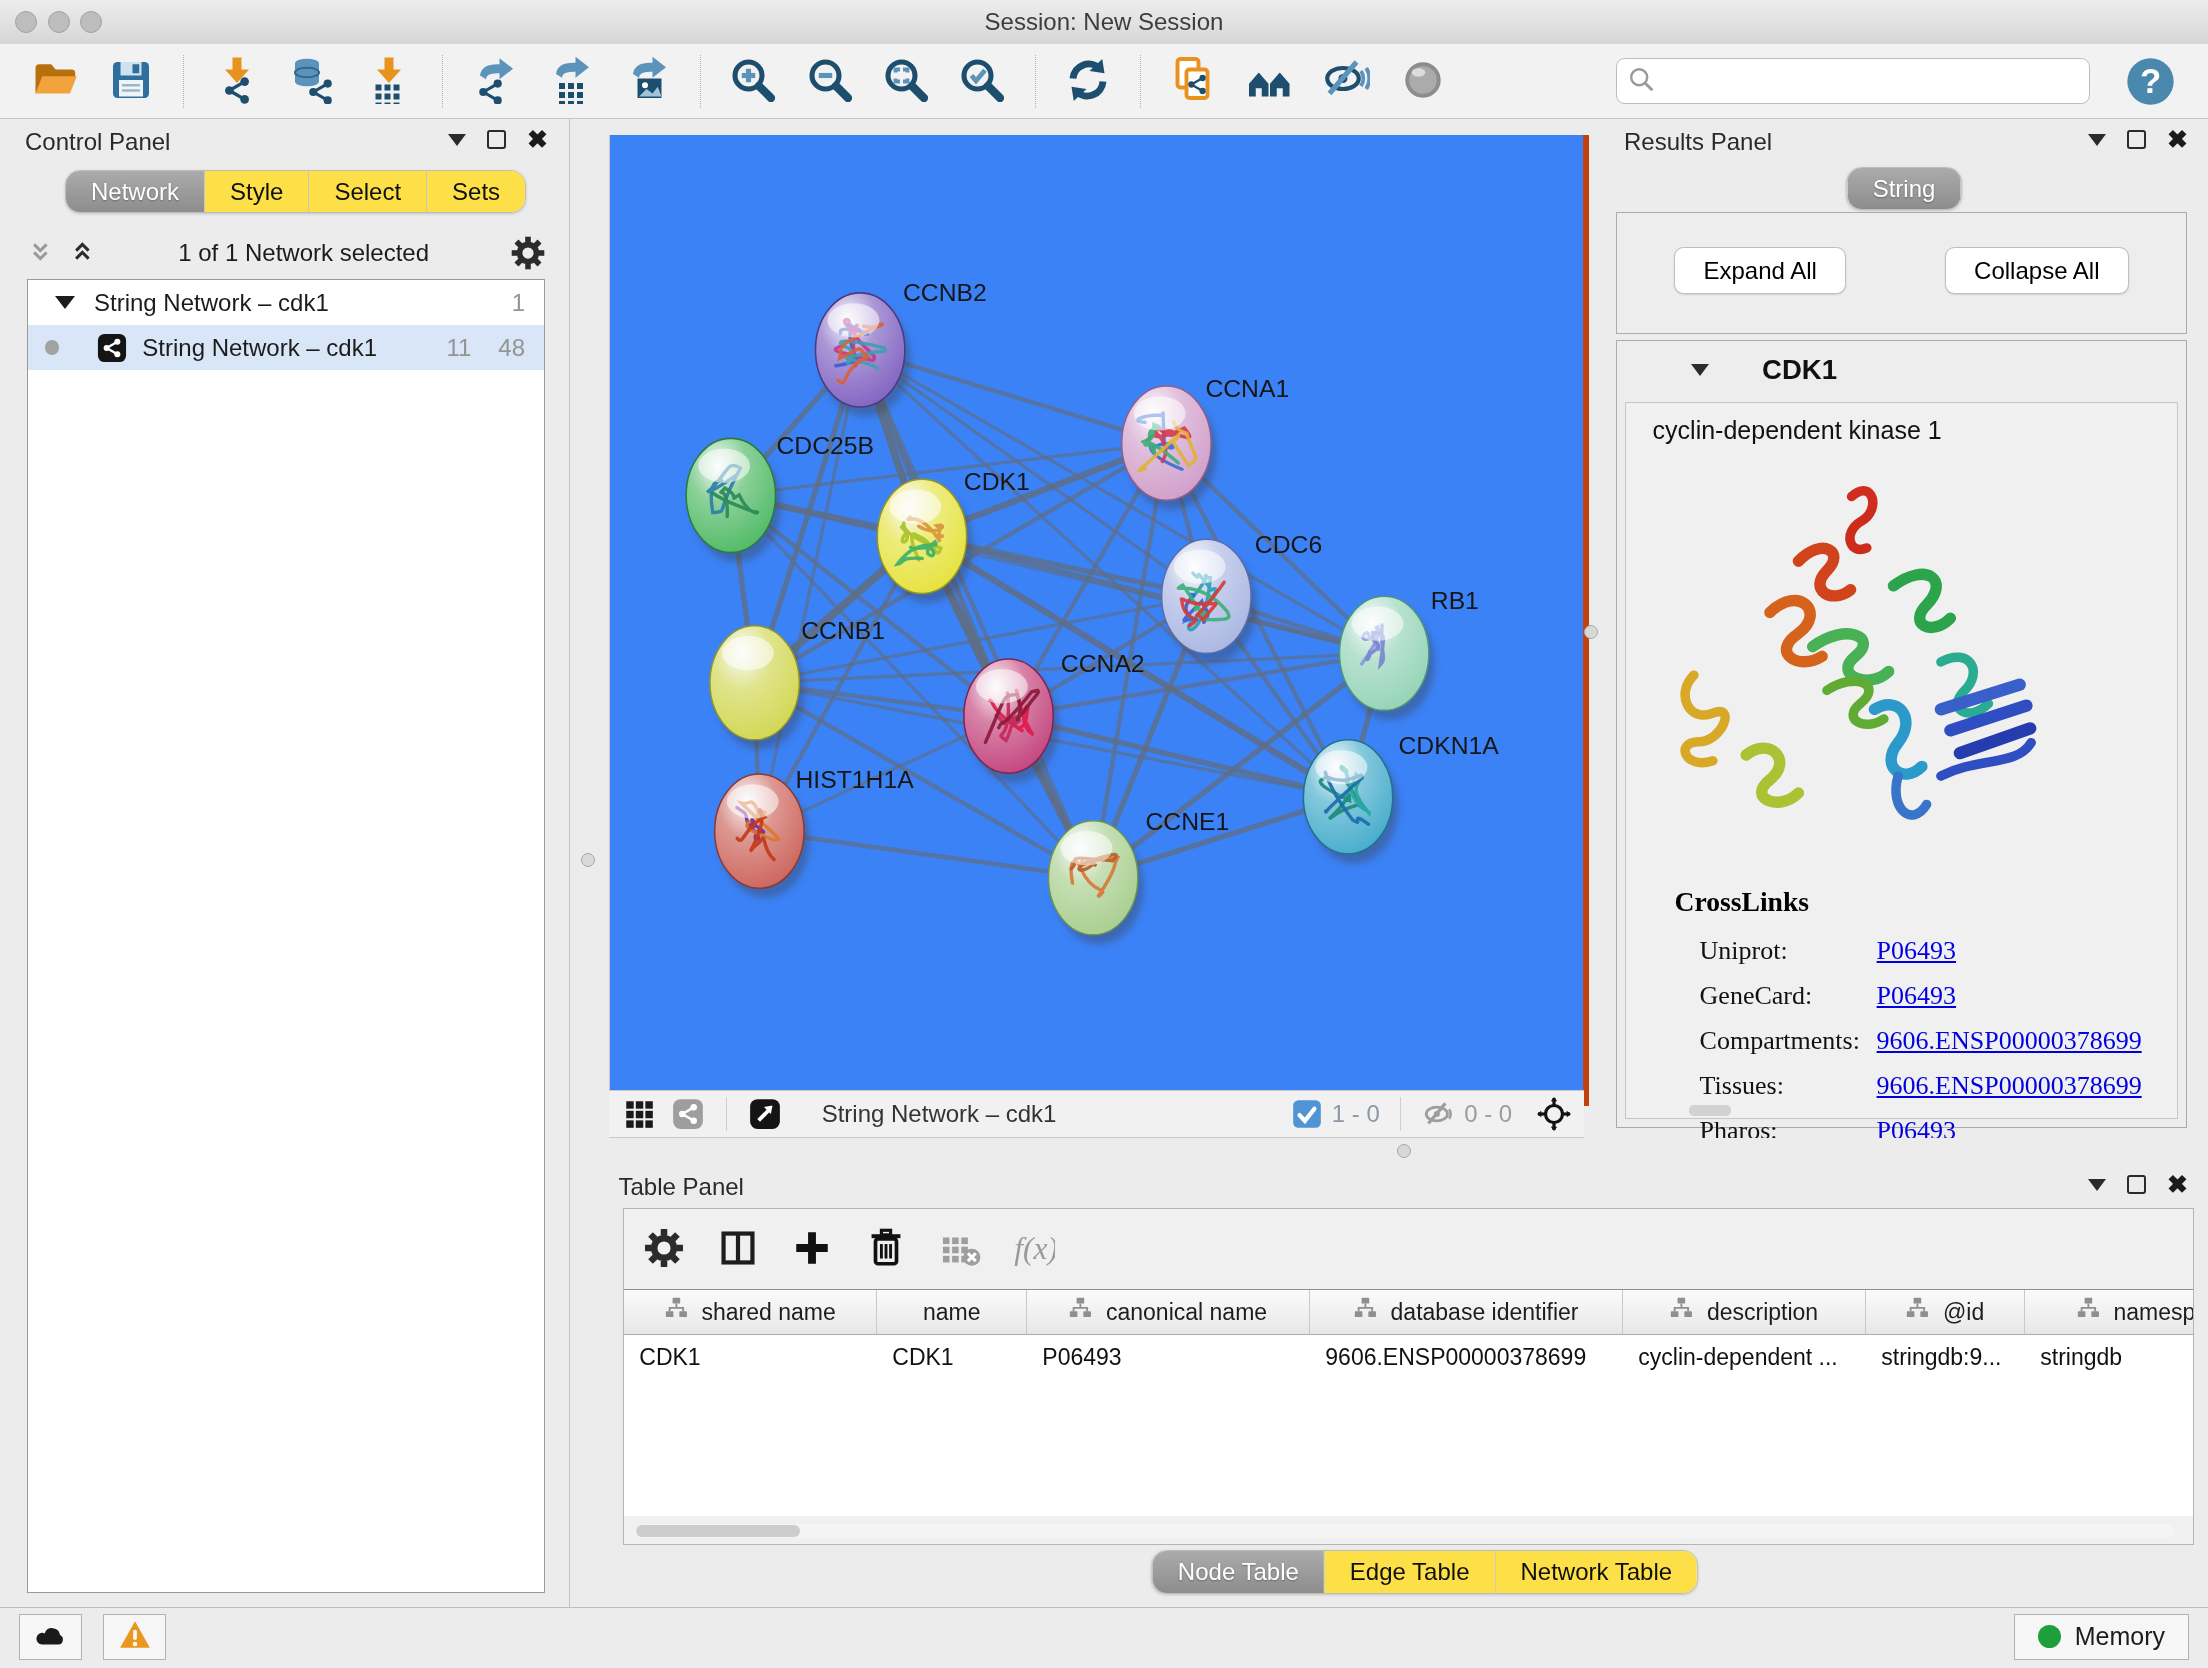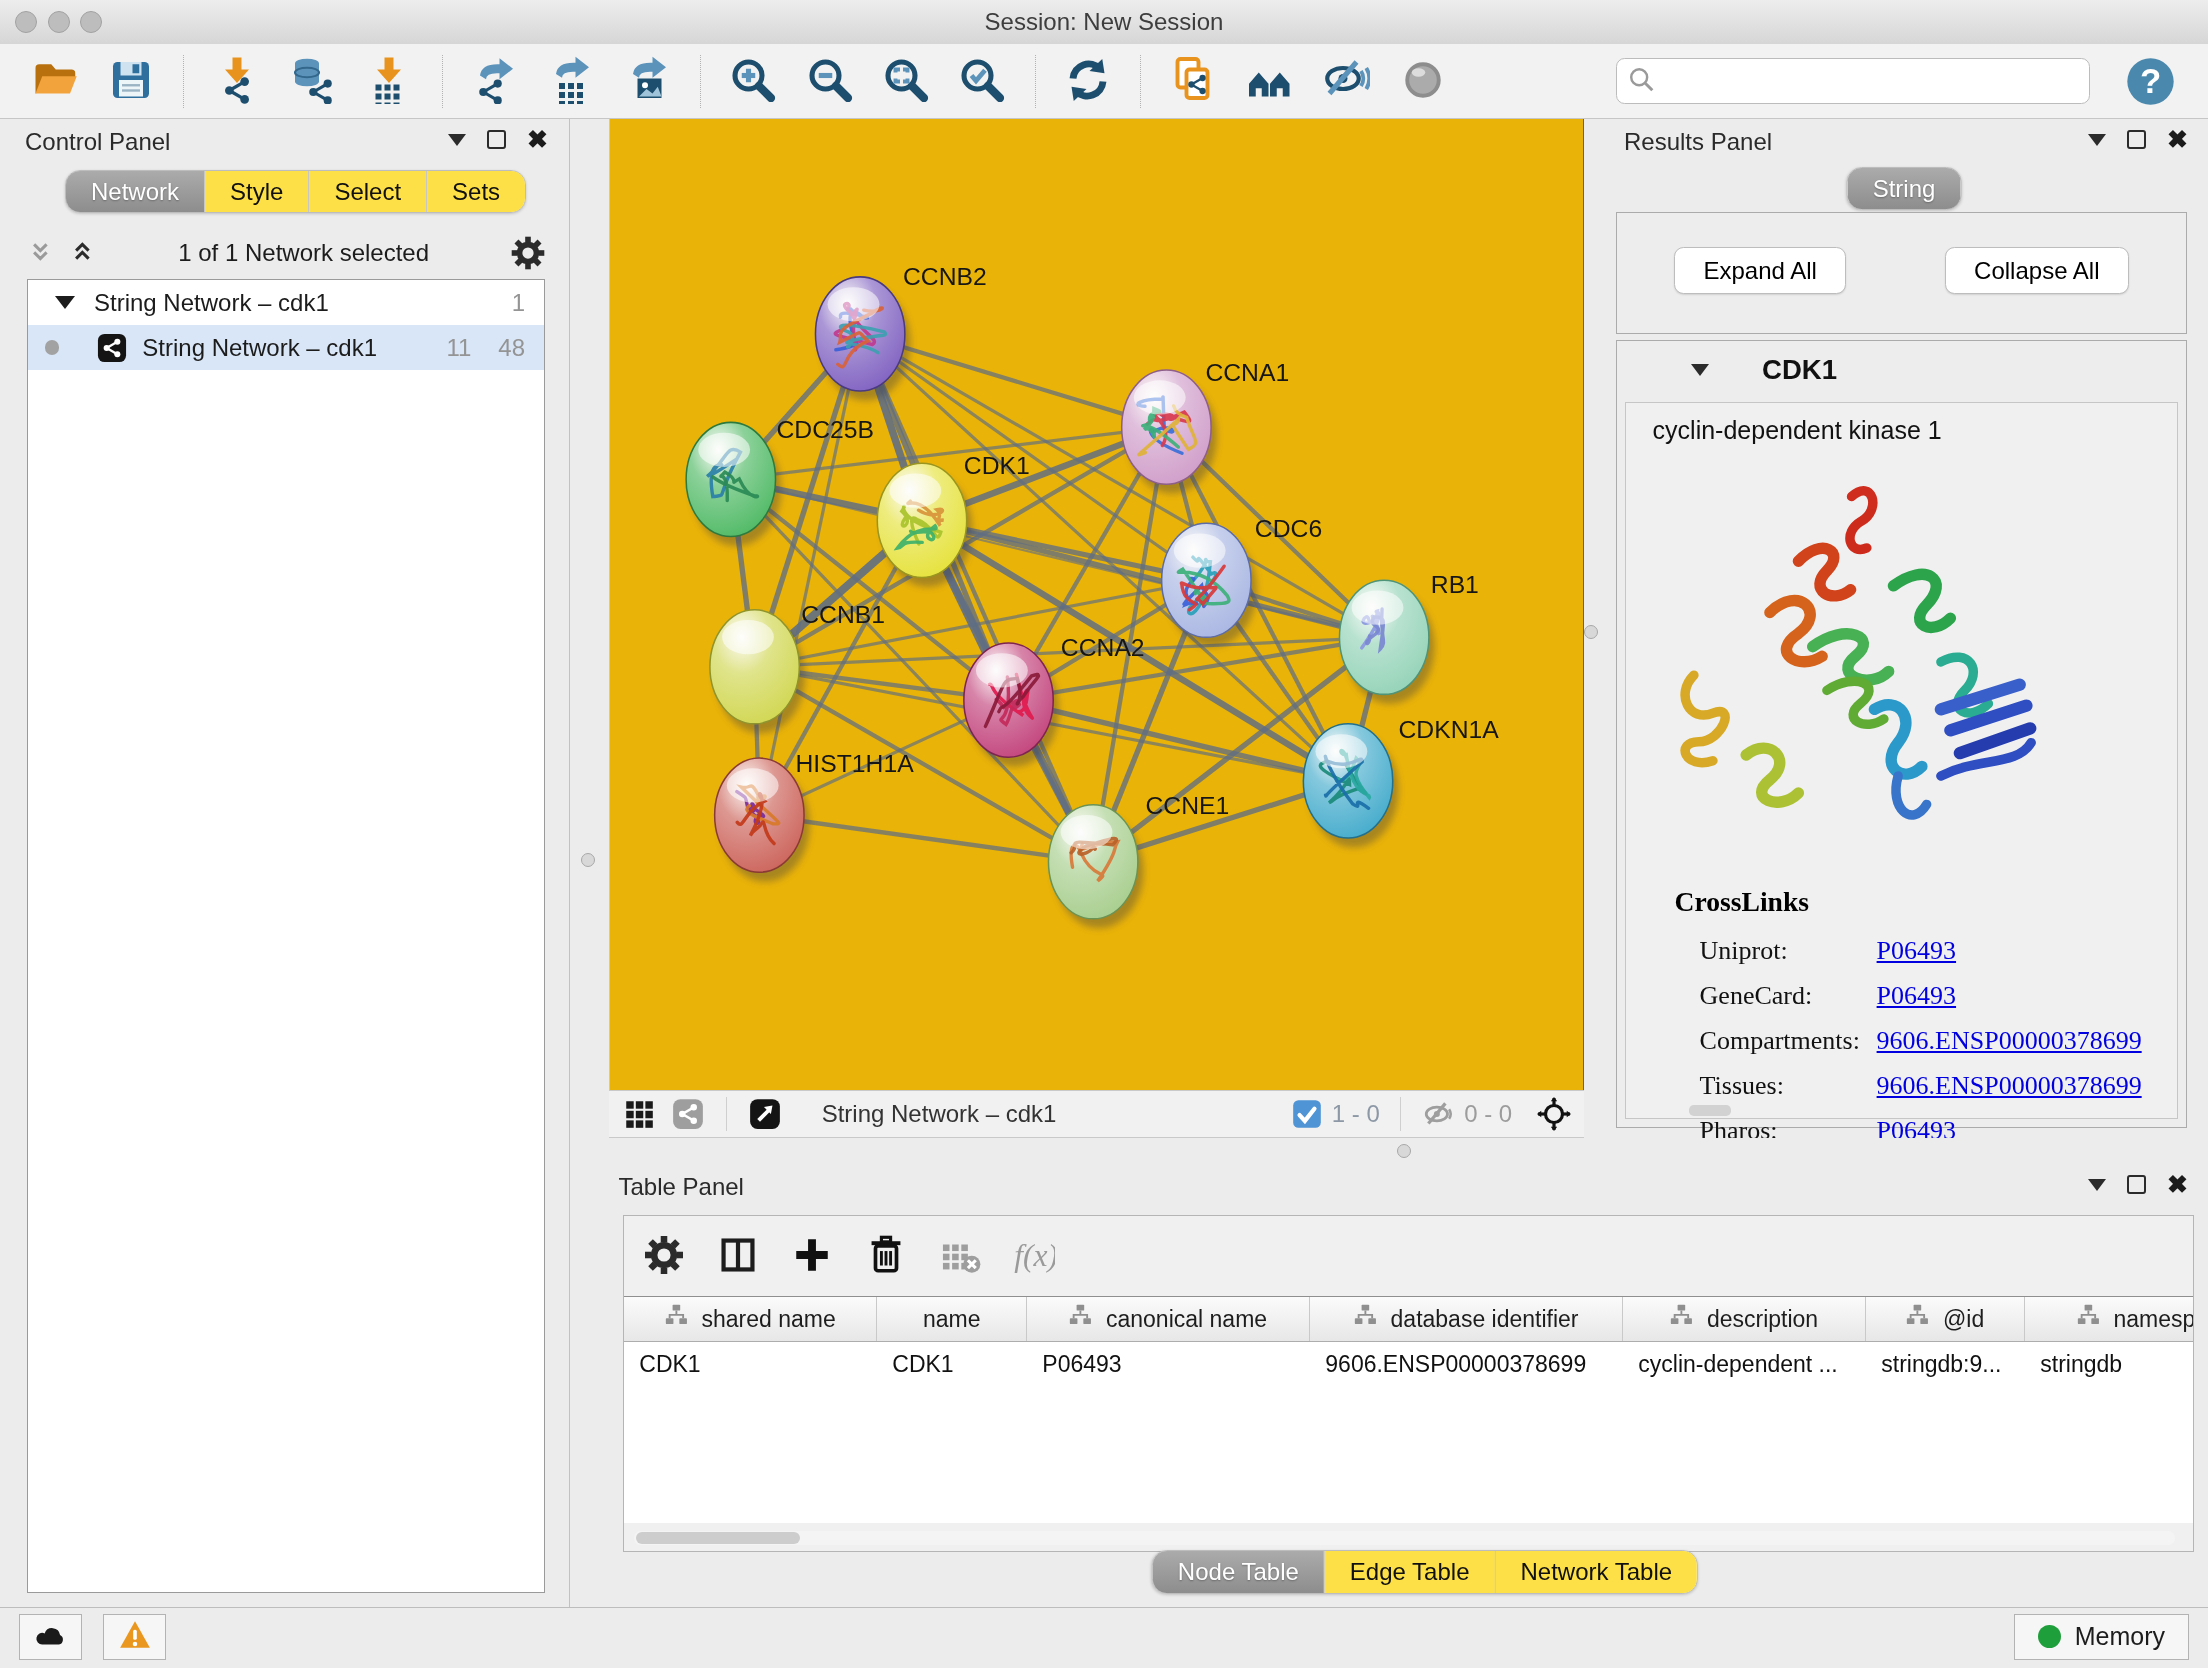--- a/index.html
+++ b/index.html
@@ -32,21 +32,21 @@
   .btn{background:#fff;border:1px solid #bdbdbd;border-radius:9.5px;font-size:24px;padding:8.6px 28.5px;box-shadow:0 1px 1.9px rgba(0,0,0,.12);white-space:nowrap;}
   
   #control-panel{left:0;top:119px;width:569px;height:1488px;background:#ececec;border-right:1px solid #c2c2c2;}
   #cp-tabs{position:absolute;left:65px;top:51px;}
   #cp-selhead{position:absolute;left:27px;right:23px;top:112px;height:44px;display:flex;align-items:center;}
   #cp-selhead .lbl{flex:1;text-align:center;font-size:24px;color:#1c1c1c;}
   #cp-tree{position:absolute;left:27px;top:160px;width:518px;height:1314px;background:#fff;border:1.9px solid #9a9a9a;box-sizing:border-box;}
   .trow{position:relative;height:45px;display:flex;align-items:center;font-size:24px;}
   .trow .cnt{color:#949494;margin-left:auto;}
   
-  #canvas{left:609px;top:119px;width:973px;height:971px;background:#eab308;border-left:1px solid #c9c9c9;border-right:1px solid #c2410c;box-sizing:content-box;}
+  #canvas{left:609px;top:135px;width:973px;height:971px;background:#3b82f6;border-left:1px solid #c9c9c9;border-right:6px solid #c2410c;box-sizing:content-box;}
   #canvas-footer{left:609px;top:1090px;width:975px;height:48px;background:#f1f1f1;border-top:1px solid #c9c9c9;border-bottom:1px solid #c9c9c9;display:flex;align-items:center;gap:15px;padding:0 13.3px;box-sizing:border-box;}
   #canvas-footer .ic svg{width:34px;height:34px;display:block;}
   .ftr-sep{width:0;height:34px;border-left:1px solid #cfcfcf;margin:0 5.7px;}
   #net-title{font-size:24px;color:#333;margin-left:25px;}
   .cnt-grp{display:flex;align-items:center;gap:8px;font-size:24px;color:#8d98a6;}
   .cnt-grp.hidden-grp{color:#9c9c9c;}
   
   .knob{position:absolute;width:14.3px;height:14.3px;border-radius:50%;background:#d8d8d8;border:1px solid #a8a8a8;box-sizing:border-box;}
   
   #results{left:1599px;top:119px;width:610px;height:1018px;background:#ececec;}
@@ -61,21 +61,21 @@
   #ribbon{position:absolute;left:28.5px;top:67px;width:418px;height:399px;}
   #xl-title{position:absolute;left:49px;top:483px;font-family:"Liberation Serif",serif;font-weight:bold;font-size:27.6px;color:#000;}
   #xl-rows{position:absolute;left:74px;top:525px;right:15px;}
   .xlrow{display:flex;height:45px;align-items:center;font-family:"Liberation Serif",serif;font-size:26px;}
   .xlrow .k{width:177px;color:#111;}
   .xlrow .v{color:#0000e0;text-decoration:underline;}
   #rp-scroll{position:absolute;left:63px;bottom:2.9px;width:42px;height:10.5px;background:#d2d2d2;border-radius:4.8px;}
   
   #hsplit{left:609px;top:1138px;width:1600px;height:27px;background:#ececec;}
   #table-panel{left:609px;top:1164px;width:1600px;height:443px;background:#ececec;}
-  #tp-box{position:absolute;left:14.3px;top:51px;width:1571px;height:337px;background:#f0f0f0;border:1.9px solid #b5b5b5;box-sizing:border-box;}
+  #tp-box{position:absolute;left:14.3px;top:44px;width:1571px;height:337px;background:#f0f0f0;border:1.9px solid #b5b5b5;box-sizing:border-box;}
   #tp-toolbar{position:absolute;left:19px;top:9.5px;height:59px;display:flex;align-items:center;gap:32px;}
   #tp-toolbar .ic svg{width:42px;height:42px;display:block;}
   #tp-table{position:absolute;left:0;top:80px;right:0;bottom:28.5px;background:#fff;border-top:1.9px solid #8f8f8f;overflow:hidden;}
   .thead{display:flex;height:44px;background:linear-gradient(#fbfbfb,#e7e7e7);border-bottom:1.9px solid #adadad;}
   .th{display:flex;align-items:center;justify-content:center;gap:9.5px;font-size:23px;color:#1d1d1d;border-right:1px solid #c9c9c9;box-sizing:border-box;flex:none;}
   .th svg{width:27px;height:27px;}
   .trowd{display:flex;height:44px;background:#fff;}
   .td{display:flex;align-items:center;padding-left:15px;font-size:23px;color:#111;box-sizing:border-box;flex:none;white-space:nowrap;overflow:hidden;}
   #tp-hscroll{position:absolute;left:9.5px;bottom:5.7px;height:14.3px;width:1541px;background:#f4f4f4;border-radius:6.7px;}
   #tp-hscroll .thumb{position:absolute;left:1.9px;top:1px;width:164px;height:12.4px;background:#cdcdcd;border-radius:6.7px;}

